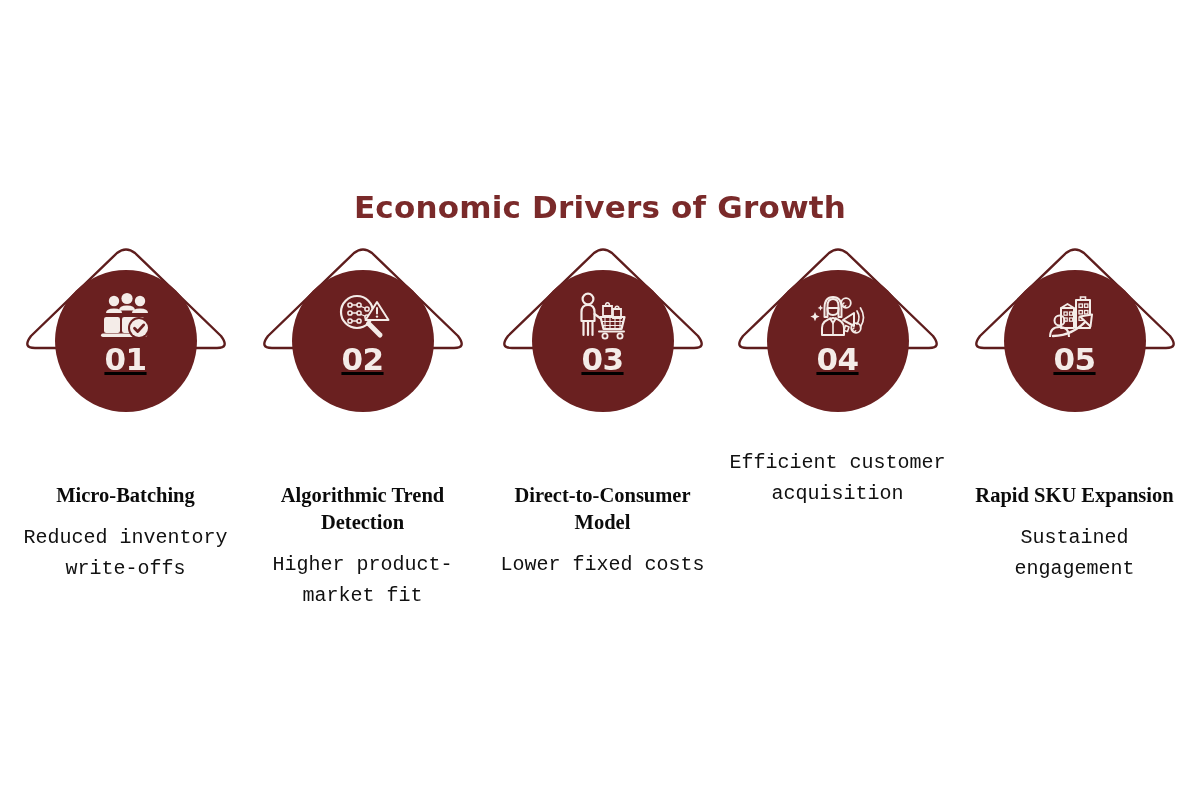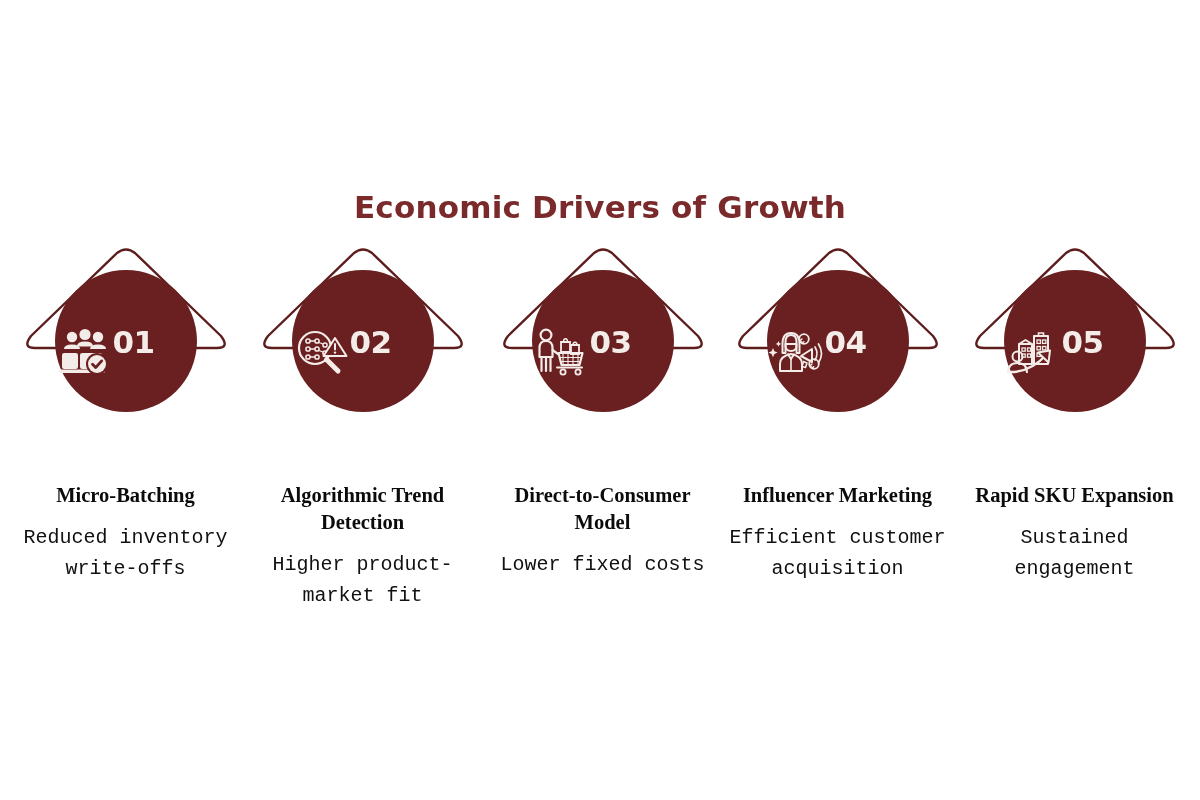--- a/index.html
+++ b/index.html
@@ -79,23 +79,24 @@
   .circle {
     position: absolute;
     top: 30px;
     left: 50%;
     transform: translateX(-50%);
     width: 142px;
     height: 142px;
     border-radius: 50%;
     background: #6a2020;
     display: flex;
-    flex-direction: row;
+    flex-direction: column;
     align-items: center;
     justify-content: flex-start;
+    text-decoration: underline;
   }
 
   .icon-holder {
     margin-top: 21px;
     width: 58px;
     height: 50px;
     display: flex;
     align-items: center;
     justify-content: center;
   }
@@ -301,21 +302,20 @@
               <circle cx="36" cy="11" r="4.8" fill="none" stroke="#f4ece8" stroke-width="1.8"></circle>
               <path d="M 34.5 11 a 1.7 1.7 0 1 0 1.5 2.2" fill="none" stroke="#f4ece8" stroke-width="1.4"></path>
               <circle cx="46" cy="36" r="4.8" fill="none" stroke="#f4ece8" stroke-width="1.8"></circle>
               <path d="M 44.5 36 a 1.7 1.7 0 1 0 1.5 2.2" fill="none" stroke="#f4ece8" stroke-width="1.4"></path>
             </svg>
           </div>
           <div class="num">04</div>
         </div>
       </div>
       <div class="txt">
-        <div class="head">Influencer Marketing</div>
         <div class="desc">Efficient customer acquisition</div>
       </div>
     </div>
 
     <div class="col col-4">
       <div class="badge">
         <div class="tri-wrap">
           <svg viewBox="0 0 210 115">
             <path d="M 96 13 Q 105 6 114 13 L 200 96 Q 209 108 196 108 L 14 108 Q 1 108 10 96 Z" fill="none" stroke="#5e1d1d" stroke-width="2.4" stroke-linejoin="round"></path>
           </svg>

